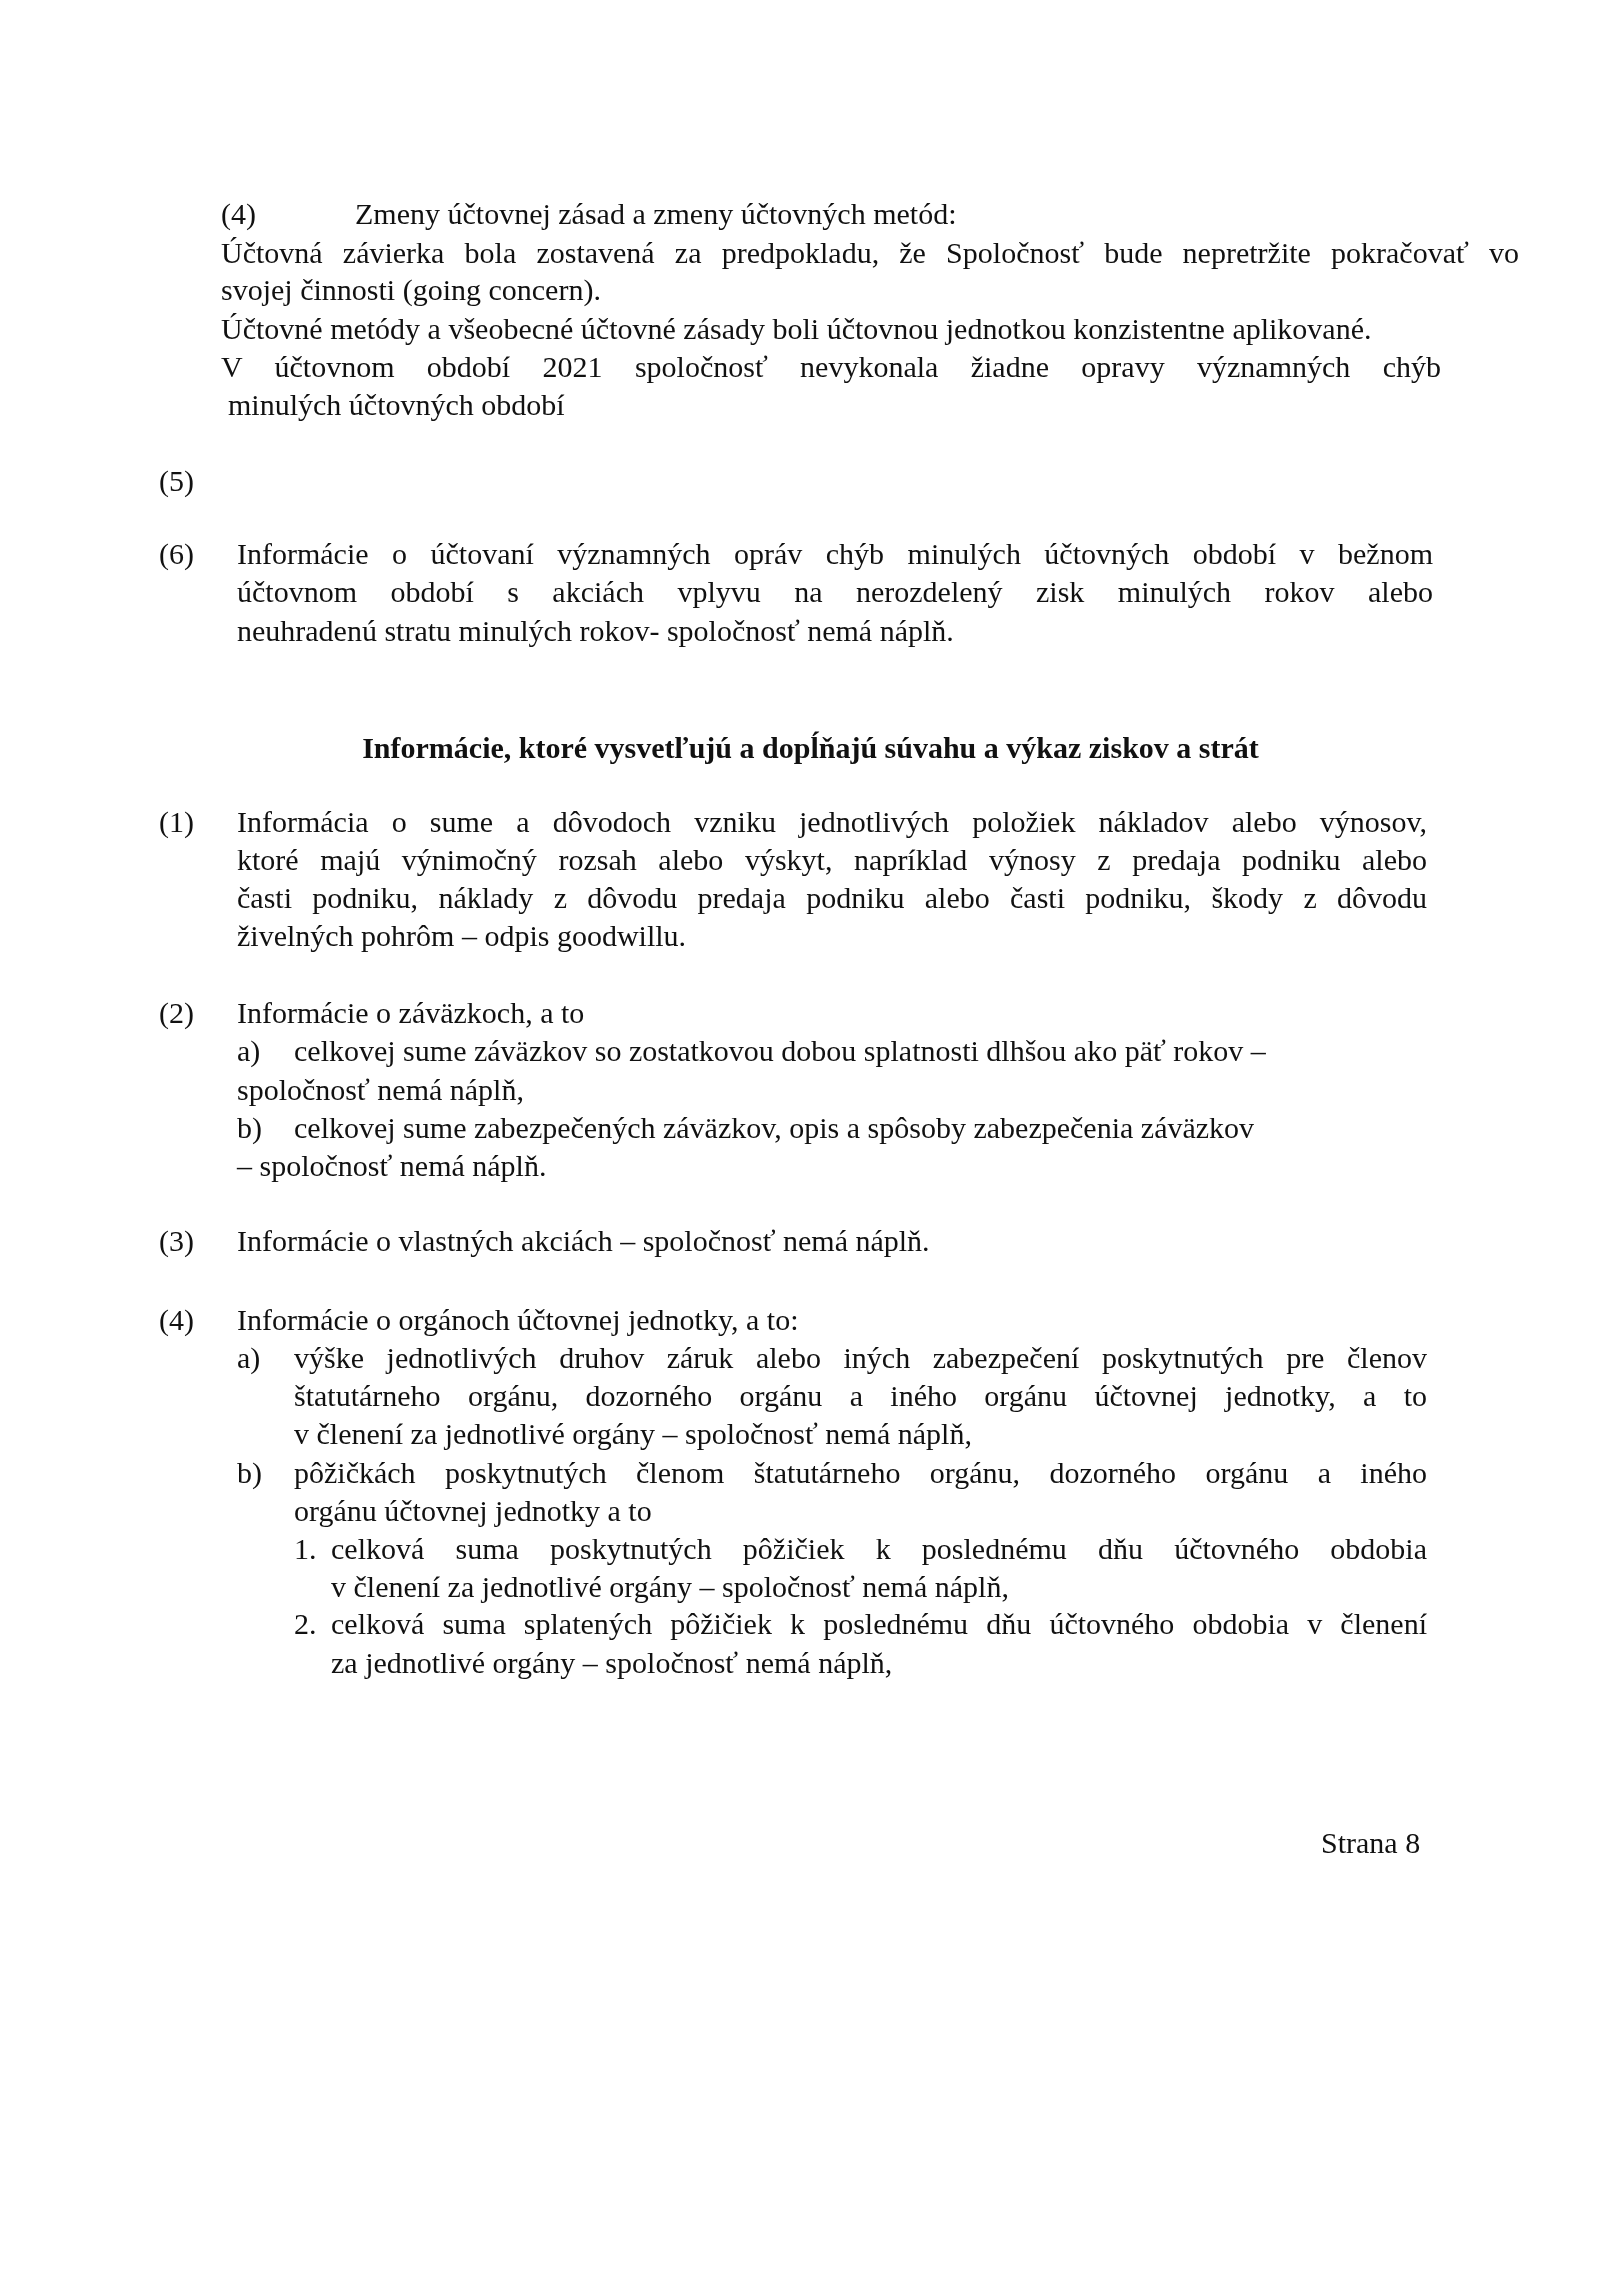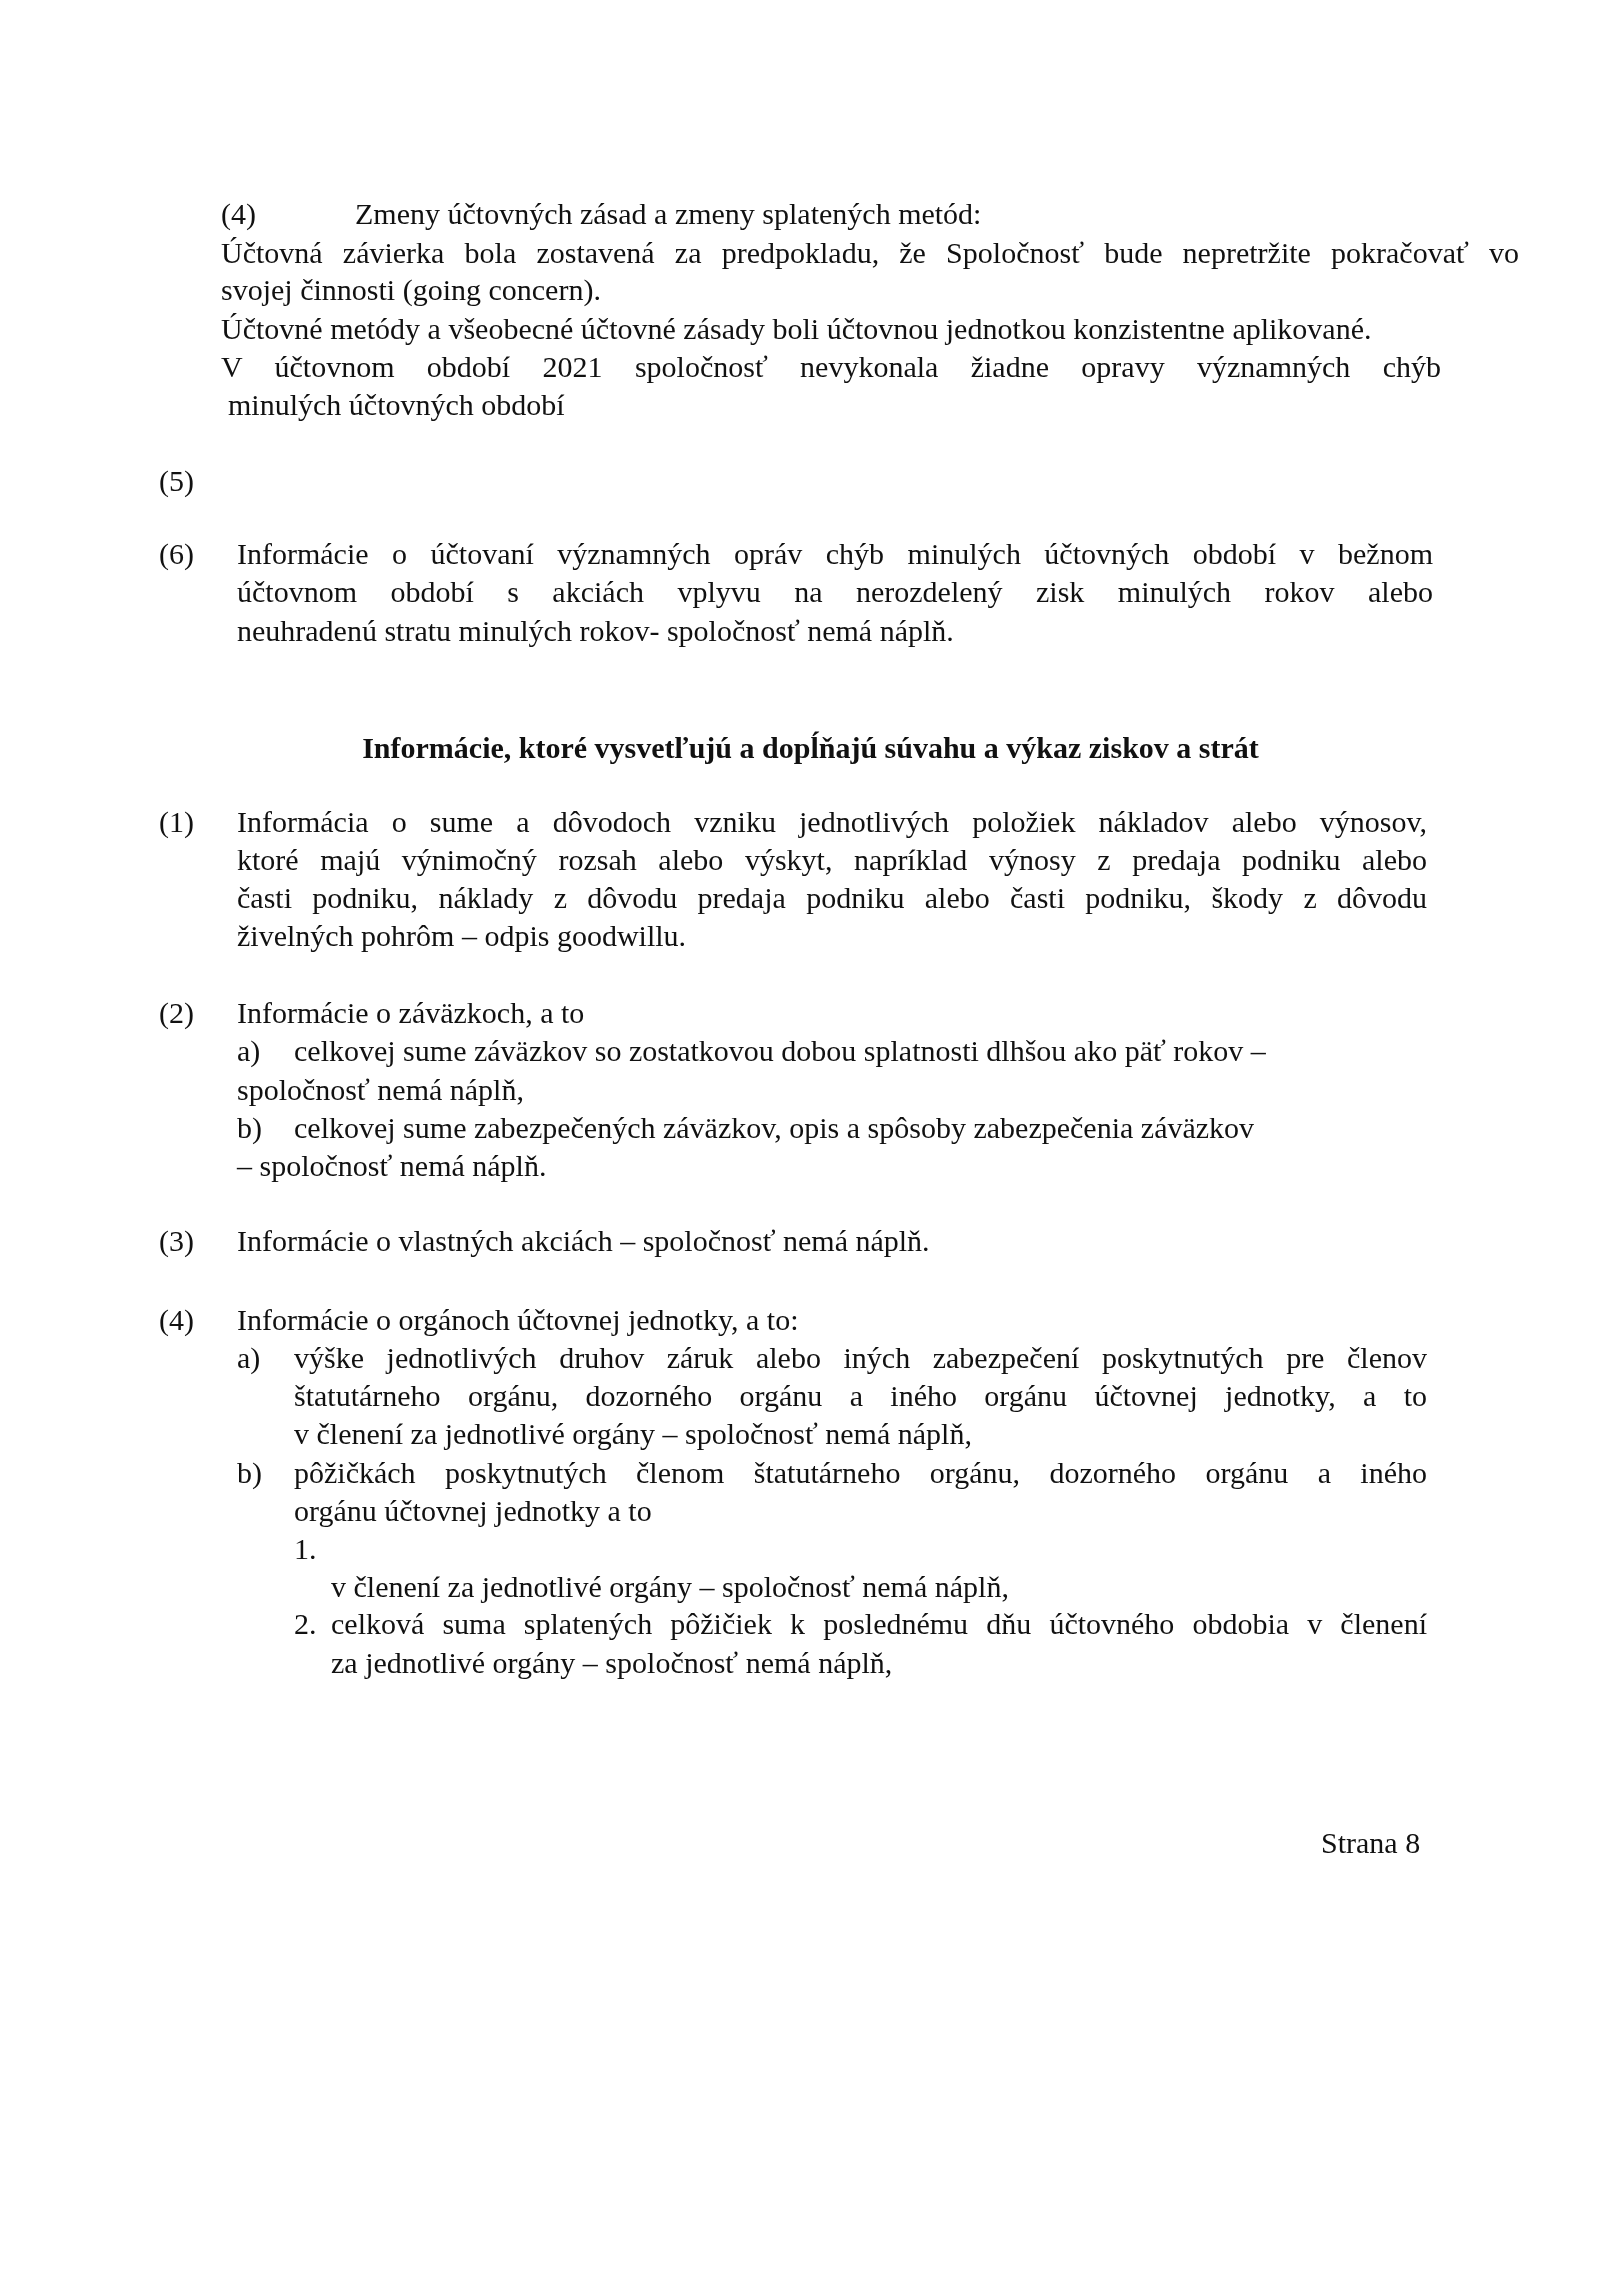--- a/index.html
+++ b/index.html
@@ -11,21 +11,21 @@
   .num { position: absolute; font-size: 30px; line-height: 35px; }
   .center { position: absolute; left: 0; width: 1621px; text-align: center; font-weight: bold; font-size: 30px; line-height: 35px; }
   .small { font-size: 26.5px; }
 </style>
 </head>
 <body>
 
 <div class="page">
 
   <span class="num" style="left:221px;top:196px;">(4)</span>
-  <span class="ln" style="left:355px;top:196px;">Zmeny účtovných zásad a zmeny splatených metód:</span>
+  <span class="ln" style="left:355px;top:196px;">Zmeny účtovnej zásad a zmeny účtovných metód:</span>
   <div class="ln just" style="left:221px;top:235px;width:1298px;">Účtovná závierka bola zostavená za predpokladu, že Spoločnosť bude nepretržite pokračovať vo</div>
   <div class="ln" style="left:221px;top:272px;">svojej činnosti (going concern).</div>
   <div class="ln" style="left:221px;top:311px;">Účtovné metódy a všeobecné účtovné zásady boli účtovnou jednotkou konzistentne aplikované.</div>
   <div class="ln just" style="left:221px;top:349px;width:1220px;">V účtovnom období 2021 spoločnosť nevykonala žiadne opravy významných chýb</div>
   <div class="ln" style="left:228px;top:387px;">minulých účtovných období</div>
 
   <span class="num" style="left:159px;top:463px;">(5)</span>
 
   <span class="num" style="left:159px;top:536px;">(6)</span>
   <div class="ln just" style="left:237px;top:536px;width:1196px;">Informácie o účtovaní významných opráv chýb minulých účtovných období v bežnom</div>
@@ -58,20 +58,21 @@
   <span class="num" style="left:237px;top:1340px;">a)</span>
   <div class="ln just" style="left:294px;top:1340px;width:1133px;">výške jednotlivých druhov záruk alebo iných zabezpečení poskytnutých pre členov</div>
   <div class="ln just" style="left:294px;top:1378px;width:1133px;">štatutárneho orgánu, dozorného orgánu a iného orgánu účtovnej jednotky, a to</div>
   <div class="ln" style="left:294px;top:1416px;">v členení za jednotlivé orgány – spoločnosť nemá náplň,</div>
 
   <span class="num" style="left:237px;top:1455px;">b)</span>
   <div class="ln just" style="left:294px;top:1455px;width:1133px;">pôžičkách poskytnutých členom štatutárneho orgánu, dozorného orgánu a iného</div>
   <div class="ln" style="left:294px;top:1493px;">orgánu účtovnej jednotky a to</div>
 
   <span class="num" style="left:294px;top:1531px;">1.</span>
+  <div class="ln just" style="left:331px;top:1531px;width:1096px;">celková suma poskytnutých pôžičiek k poslednému dňu účtovného obdobia</div>
   <div class="ln" style="left:331px;top:1569px;">v členení za jednotlivé orgány – spoločnosť nemá náplň,</div>
 
   <span class="num" style="left:294px;top:1606px;">2.</span>
   <div class="ln just" style="left:331px;top:1606px;width:1096px;">celková suma splatených pôžičiek k poslednému dňu účtovného obdobia v členení</div>
   <div class="ln" style="left:331px;top:1645px;">za jednotlivé orgány – spoločnosť nemá náplň,</div>
 
   <div class="ln" style="left:1321px;top:1825px;">Strana 8</div>
 </div>
 
 

